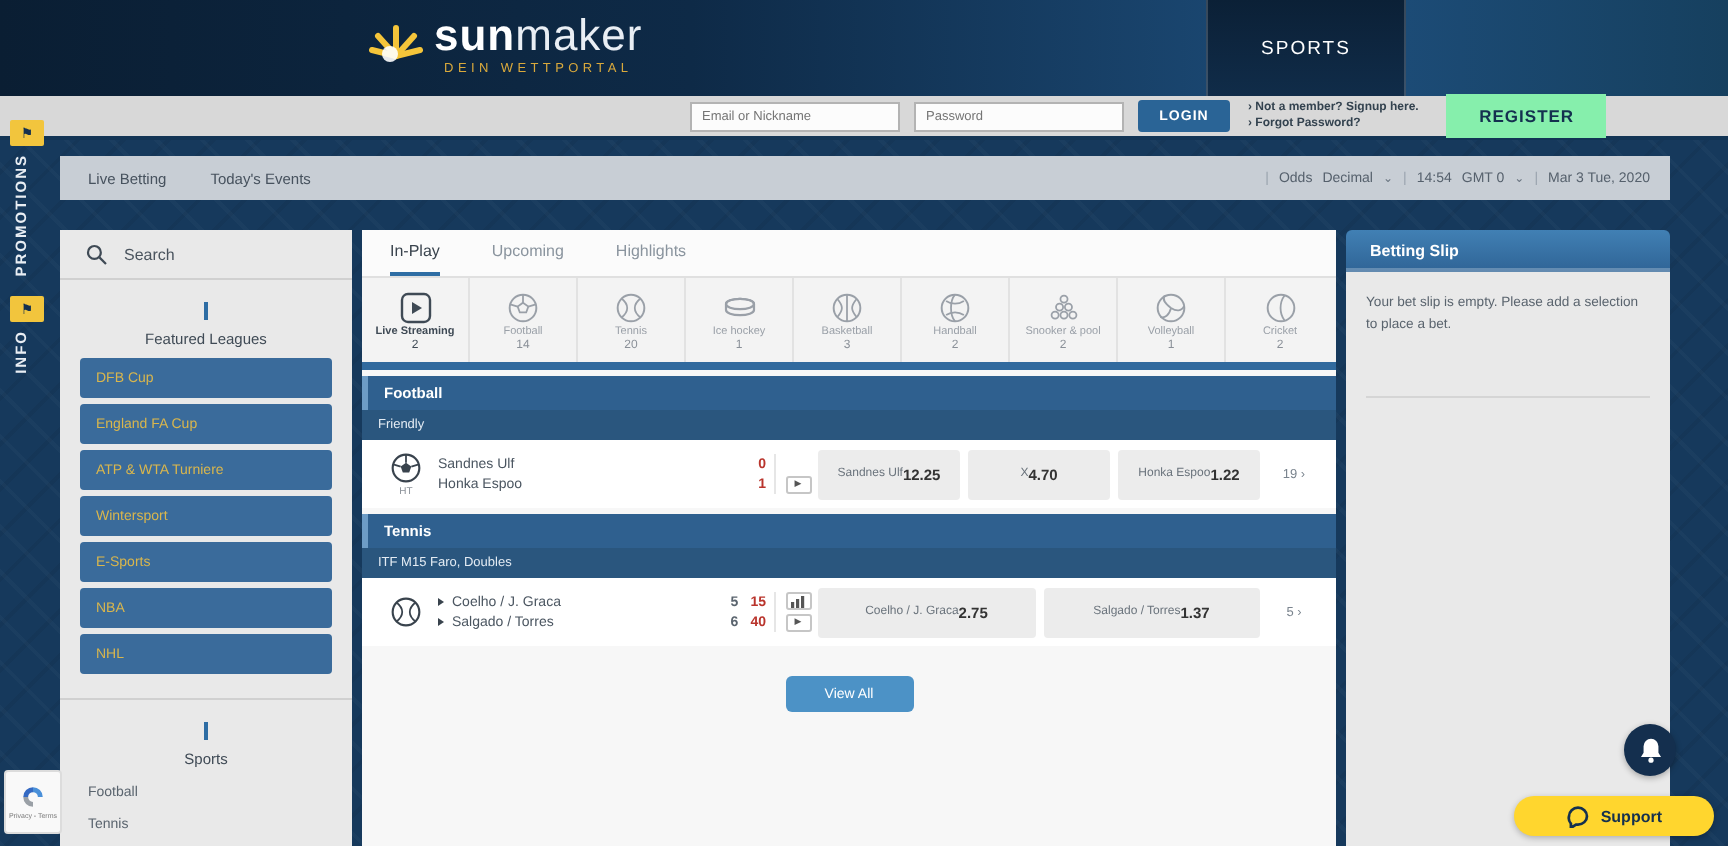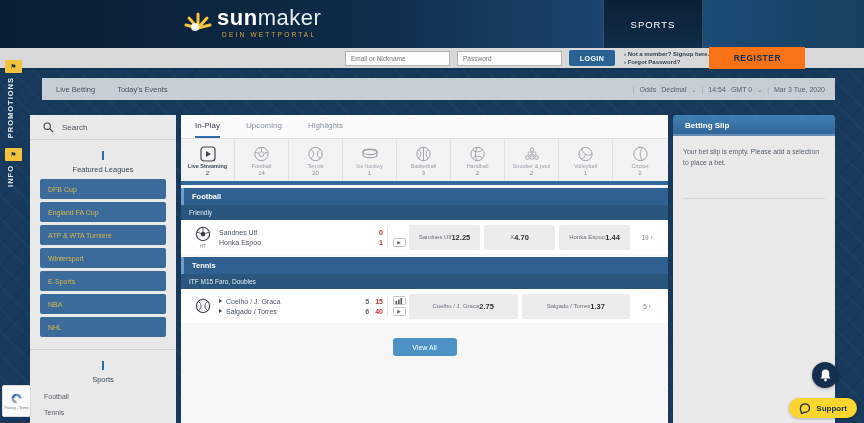--- a/index.html
+++ b/index.html
@@ -31,33 +31,33 @@
 
   
   .loginbar { position:absolute; left:0; top:48px; width:864px; height:22px; background:#d8d8d8;
     display:flex; align-items:center; padding-left:345px; border-bottom:2px solid #123455; }
   .login-input { width:105px; height:15px; border:1px solid #b3b3b3; background:#fcfcfc; font-size:6.5px;
     color:#444; padding:0 5px; margin-right:7px; font-family:"Liberation Sans",sans-serif; }
   .login-btn { width:46px; height:16px; background:#2a6496; color:#fff; border:none; border-radius:2px;
     font-size:7px; font-weight:bold; letter-spacing:0.5px; cursor:pointer; }
   .login-links { margin-left:9px; display:flex; flex-direction:column; line-height:8px; }
   .login-links a { font-size:6px; color:#33424f; text-decoration:none; font-weight:bold; }
-  .register-btn { width:96px; height:22px; background:#f97316; color:#14304f; border:none;
+  .register-btn { margin-left:14px; width:80px; height:22px; background:#86efac; color:#14304f; border:none;
     font-size:8.5px; font-weight:bold; letter-spacing:0.5px; cursor:pointer; }
 
   
   .edge-tab { position:absolute; left:0; width:24px; display:flex; flex-direction:column; align-items:flex-start; cursor:pointer; }
   .edge-ico { width:17px; height:13px; background:#f2c53d; color:#14304f; font-size:7px; display:flex;
     align-items:center; justify-content:center; margin-left:5px; border-radius:1px; }
   .edge-lbl { writing-mode:vertical-rl; transform:rotate(180deg); color:#e9eef4; font-size:7.5px; font-weight:bold;
     letter-spacing:1px; margin-left:6px; margin-top:4px; }
 
   
   .wrapper { position:absolute; left:30px; top:78px; width:805px; height:345px; }
-  .subnav { height:22px; background:#c8ced5; display:flex; align-items:center; font-size:7.5px; color:#47525e;margin-left:12px; }
+  .subnav { height:22px; background:#c8ced5; display:flex; align-items:center; font-size:7.5px; color:#47525e; }
   .subnav-l { display:flex; gap:22px; padding-left:14px; }
   .subnav-l span { cursor:pointer; }
   .subnav-r { margin-left:auto; display:flex; align-items:center; gap:5px; padding-right:10px; font-size:7px; color:#55606c; }
   .sep { color:#9aa4ae; }
   .chev { font-size:6px; color:#6b7682; }
 
   .content { display:flex; margin-top:15px; height:318px; gap:5px; }
 
   
   .sidebar { width:146px; background:#e9e9e9; }
@@ -118,21 +118,21 @@
   .betslip-body { flex:1; background:#e9e9e9; padding:11px 10px 0; font-size:6.8px; color:#5a646e; line-height:1.55; }
   .betslip-div { border-top:1px solid #d5d5d5; margin-top:30px; }
 
   
   .recaptcha { position:absolute; left:2px; bottom:6px; width:29px; height:32px; background:#f9f9f9;
     border:1px solid #dcdcdc; border-radius:2px; display:flex; flex-direction:column; align-items:center;
     justify-content:center; gap:1px; cursor:pointer; }
   .recaptcha span { font-size:3.5px; color:#7a7a7a; }
   .bell { position:absolute; right:26px; bottom:35px; width:26px; height:26px; border-radius:50%;
     background:#142f4e; display:flex; align-items:center; justify-content:center; cursor:pointer; box-shadow:0 1px 3px rgba(0,0,0,0.3); }
-  .support { position:absolute; right:7px; bottom:5px; height:20px; padding:0 10px; border-radius:11px;
+  .support { position:absolute; right:7px; bottom:5px; height:20px; padding:0 26px; border-radius:11px;
     background:#ffd62e; color:#14304f; font-size:8px; font-weight:bold; display:flex; align-items:center;
     gap:5px; cursor:pointer; box-shadow:0 1px 3px rgba(0,0,0,0.25); }
 </style>
 </head>
 <body>
 
 <div class="page">
 
   <header class="topbar">
     <div class="logo">
@@ -355,21 +355,21 @@
             <div class="odds-box">
               <div class="odds-lbl">Sandnes Ulf</div>
               <div class="odds-val">12.25</div>
             </div>
             <div class="odds-box">
               <div class="odds-lbl">X</div>
               <div class="odds-val">4.70</div>
             </div>
             <div class="odds-box">
               <div class="odds-lbl">Honka Espoo</div>
-              <div class="odds-val">1.44</div>
+              <div class="odds-val">1.22</div>
             </div>
           </div>
           <div class="more">19 ›</div>
         </div>
 
         <div class="section-head">Tennis</div>
         <div class="league-head">ITF M15 Faro, Doubles</div>
         <div class="match-row">
           <div class="m-icon">
             <svg width="16" height="16" viewBox="0 0 18 18">

